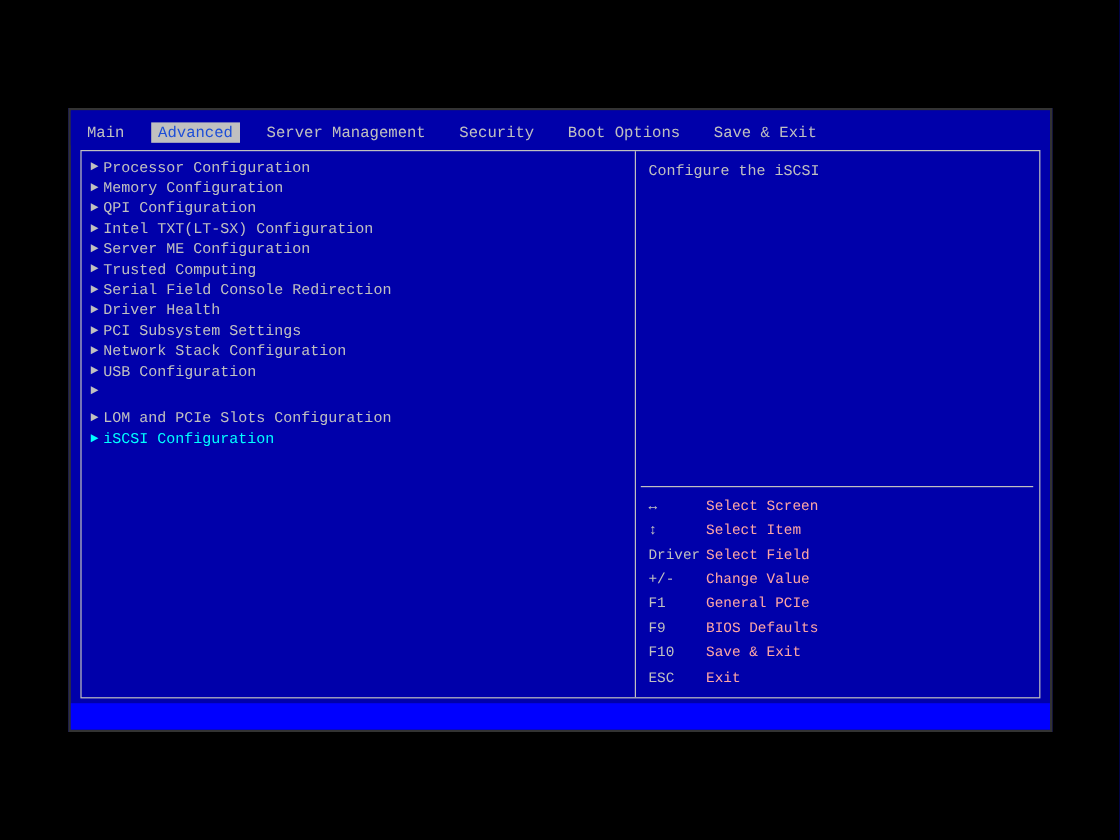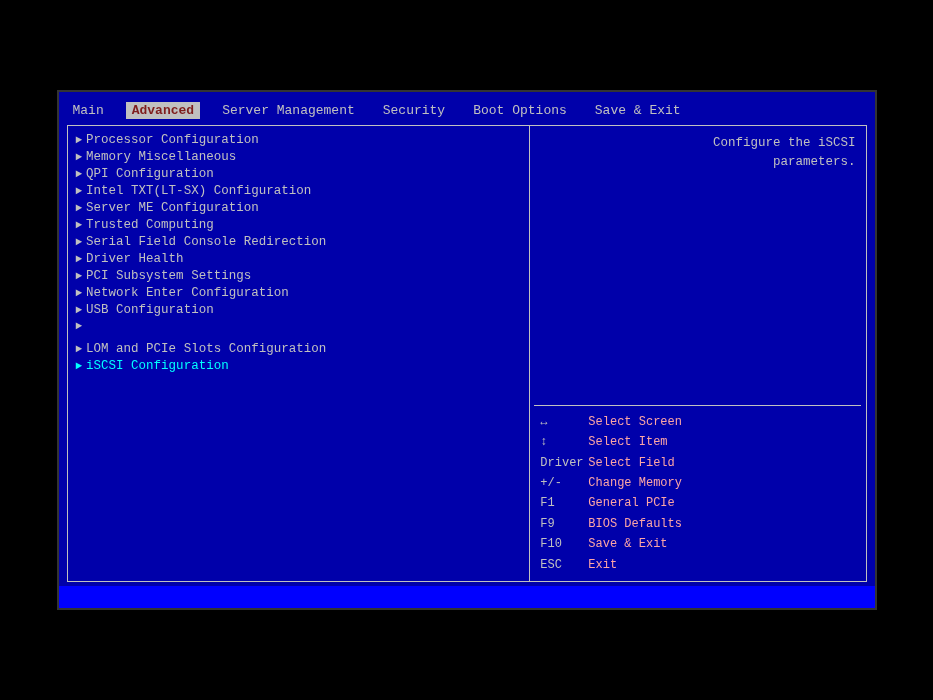--- a/index.html
+++ b/index.html
@@ -44,22 +44,21 @@
       gap: 16px;
       font-size: 13px;
     }
     .nav-item {
       color: #c0c0c0;
       cursor: pointer;
       padding: 1px 6px;
     }
     .nav-item.active {
       background: #c0c0c0;
-      color: #7f1d1d;
-      font-weight: bold;
+      color: #1d4ed8;
     }
     .content-area {
       flex: 1;
       display: flex;
       flex-direction: row;
       margin: 4px 8px 4px 8px;
       border: 1px solid #c0c0c0;
     }
     .left-panel {
       flex: 0 0 58%;
@@ -95,21 +94,20 @@
       flex: 0 0 42%;
       display: flex;
       flex-direction: column;
     }
     .right-info {
       flex: 1;
       padding: 8px 10px;
       color: #c0c0c0;
       font-size: 12.5px;
       line-height: 1.5;
-      text-align: right;
     }
     .right-divider {
       border-top: 1px solid #c0c0c0;
       margin: 0 4px;
     }
     .right-keys {
       padding: 6px 10px;
       color: #c0c0c0;
       font-size: 12px;
       line-height: 1.7;
@@ -147,21 +145,21 @@
         <span class="nav-item">Save &amp; Exit</span>
       </div>
     <div class="content-area">
       <div class="left-panel">
       <div class="menu-item">
             <span class="arrow">►</span>
             <span>Processor Configuration</span>
           </div>
           <div class="menu-item">
             <span class="arrow">►</span>
-            <span>Memory Miscellaneous</span>
+            <span>Memory Configuration</span>
           </div>
           <div class="menu-item">
             <span class="arrow">►</span>
             <span>QPI Configuration</span>
           </div>
           <div class="menu-item">
             <span class="arrow">►</span>
             <span>Intel TXT(LT-SX) Configuration</span>
           </div>
           <div class="menu-item">
@@ -179,21 +177,21 @@
           <div class="menu-item">
             <span class="arrow">►</span>
             <span>Driver Health</span>
           </div>
           <div class="menu-item">
             <span class="arrow">►</span>
             <span>PCI Subsystem Settings</span>
           </div>
           <div class="menu-item">
             <span class="arrow">►</span>
-            <span>Network Enter Configuration</span>
+            <span>Network Stack Configuration</span>
           </div>
           <div class="menu-item">
             <span class="arrow">►</span>
             <span>USB Configuration</span>
           </div>
           <div class="menu-item">
             <span class="arrow">►</span>
           </div>
           <div class="menu-separator"></div>
           <div class="menu-item">
@@ -201,39 +199,38 @@
             <span>LOM and PCIe Slots Configuration</span>
           </div>
           <div class="menu-item selected">
             <span class="arrow">►</span>
             <span>iSCSI Configuration</span>
           </div>
         </div>
       <div class="right-panel">
         <div class="right-info">
         <div>Configure the iSCSI</div>
-            <div>parameters.</div>
           </div>
         <div class="right-divider"></div>
         <div class="right-keys">
         <div class="key-row">
               <span class="key-code">↔</span>
               <span class="key-desc">Select Screen</span>
             </div>
             <div class="key-row">
               <span class="key-code">↕</span>
               <span class="key-desc">Select Item</span>
             </div>
             <div class="key-row">
               <span class="key-code">Driver</span>
               <span class="key-desc">Select Field</span>
             </div>
             <div class="key-row">
               <span class="key-code">+/-</span>
-              <span class="key-desc">Change Memory</span>
+              <span class="key-desc">Change Value</span>
             </div>
             <div class="key-row">
               <span class="key-code">F1</span>
               <span class="key-desc">General PCIe</span>
             </div>
             <div class="key-row">
               <span class="key-code">F9</span>
               <span class="key-desc">BIOS Defaults</span>
             </div>
             <div class="key-row">

